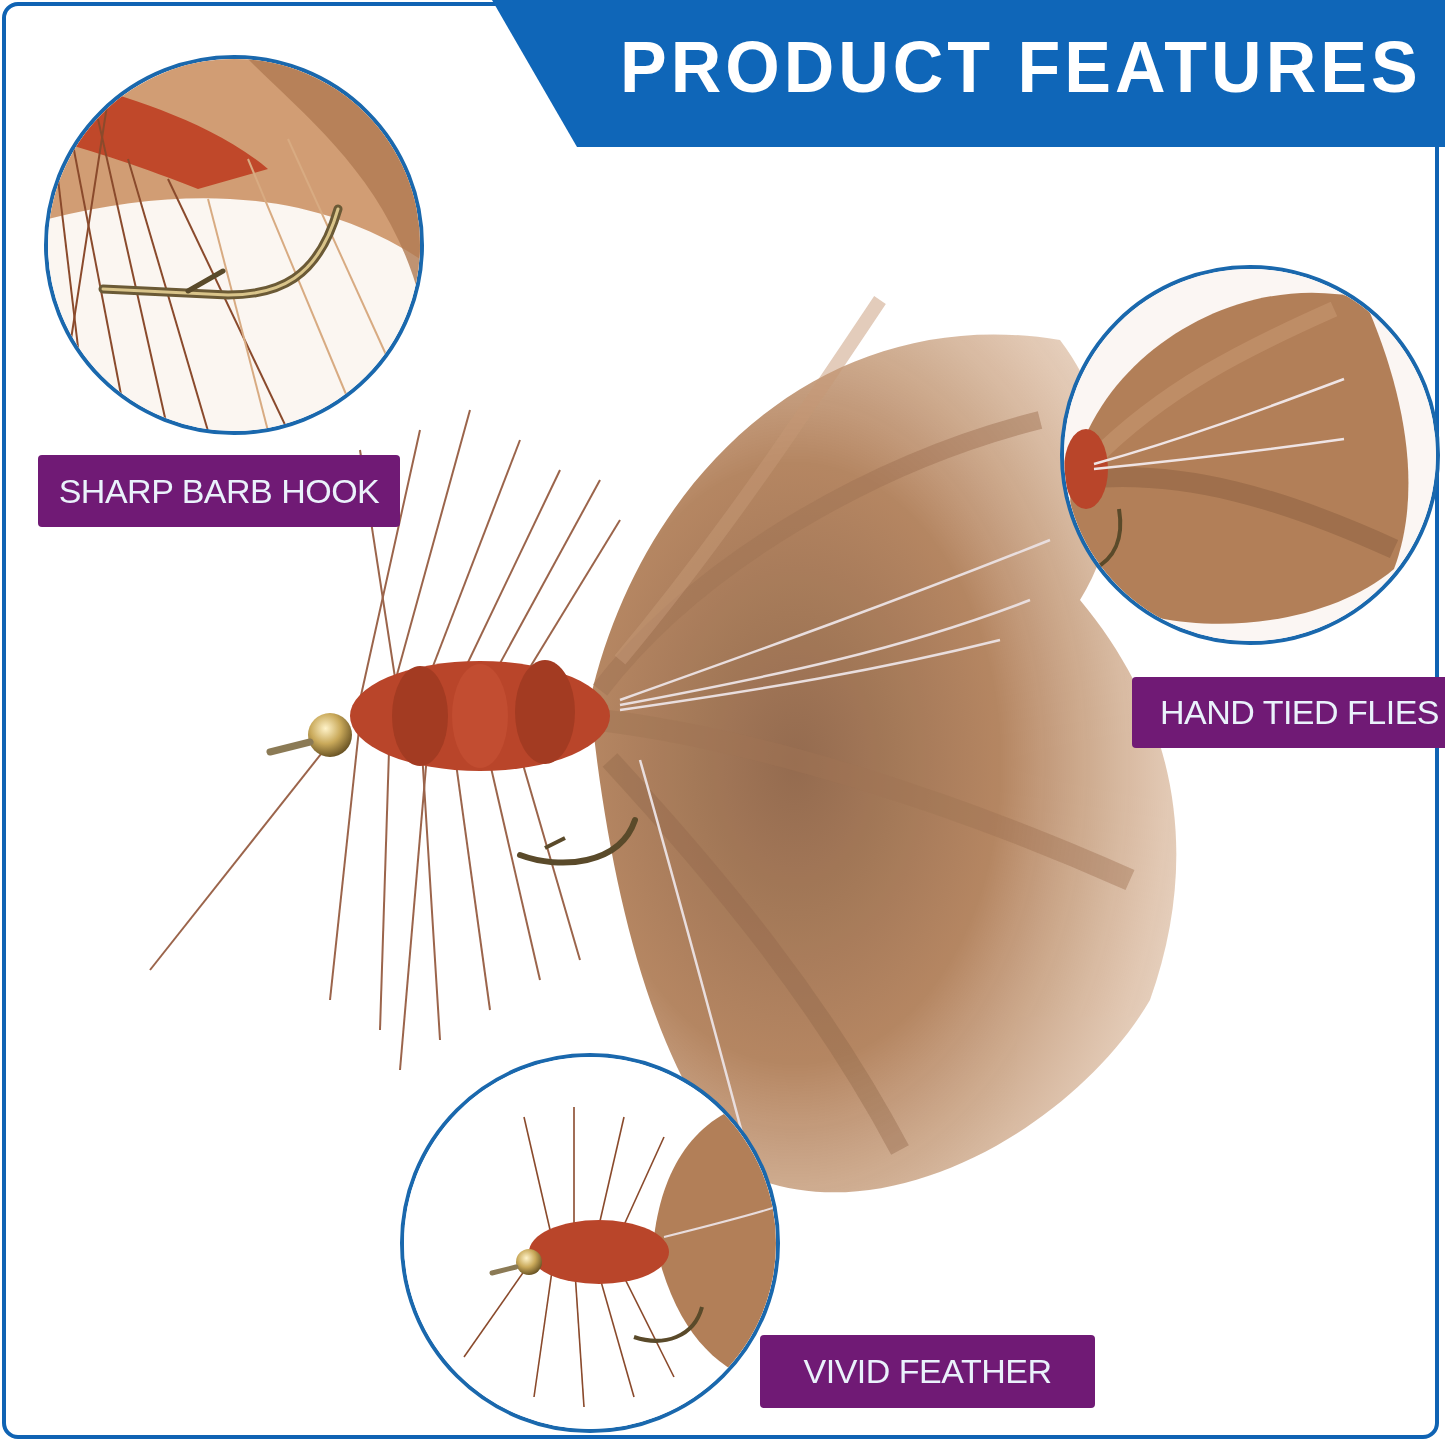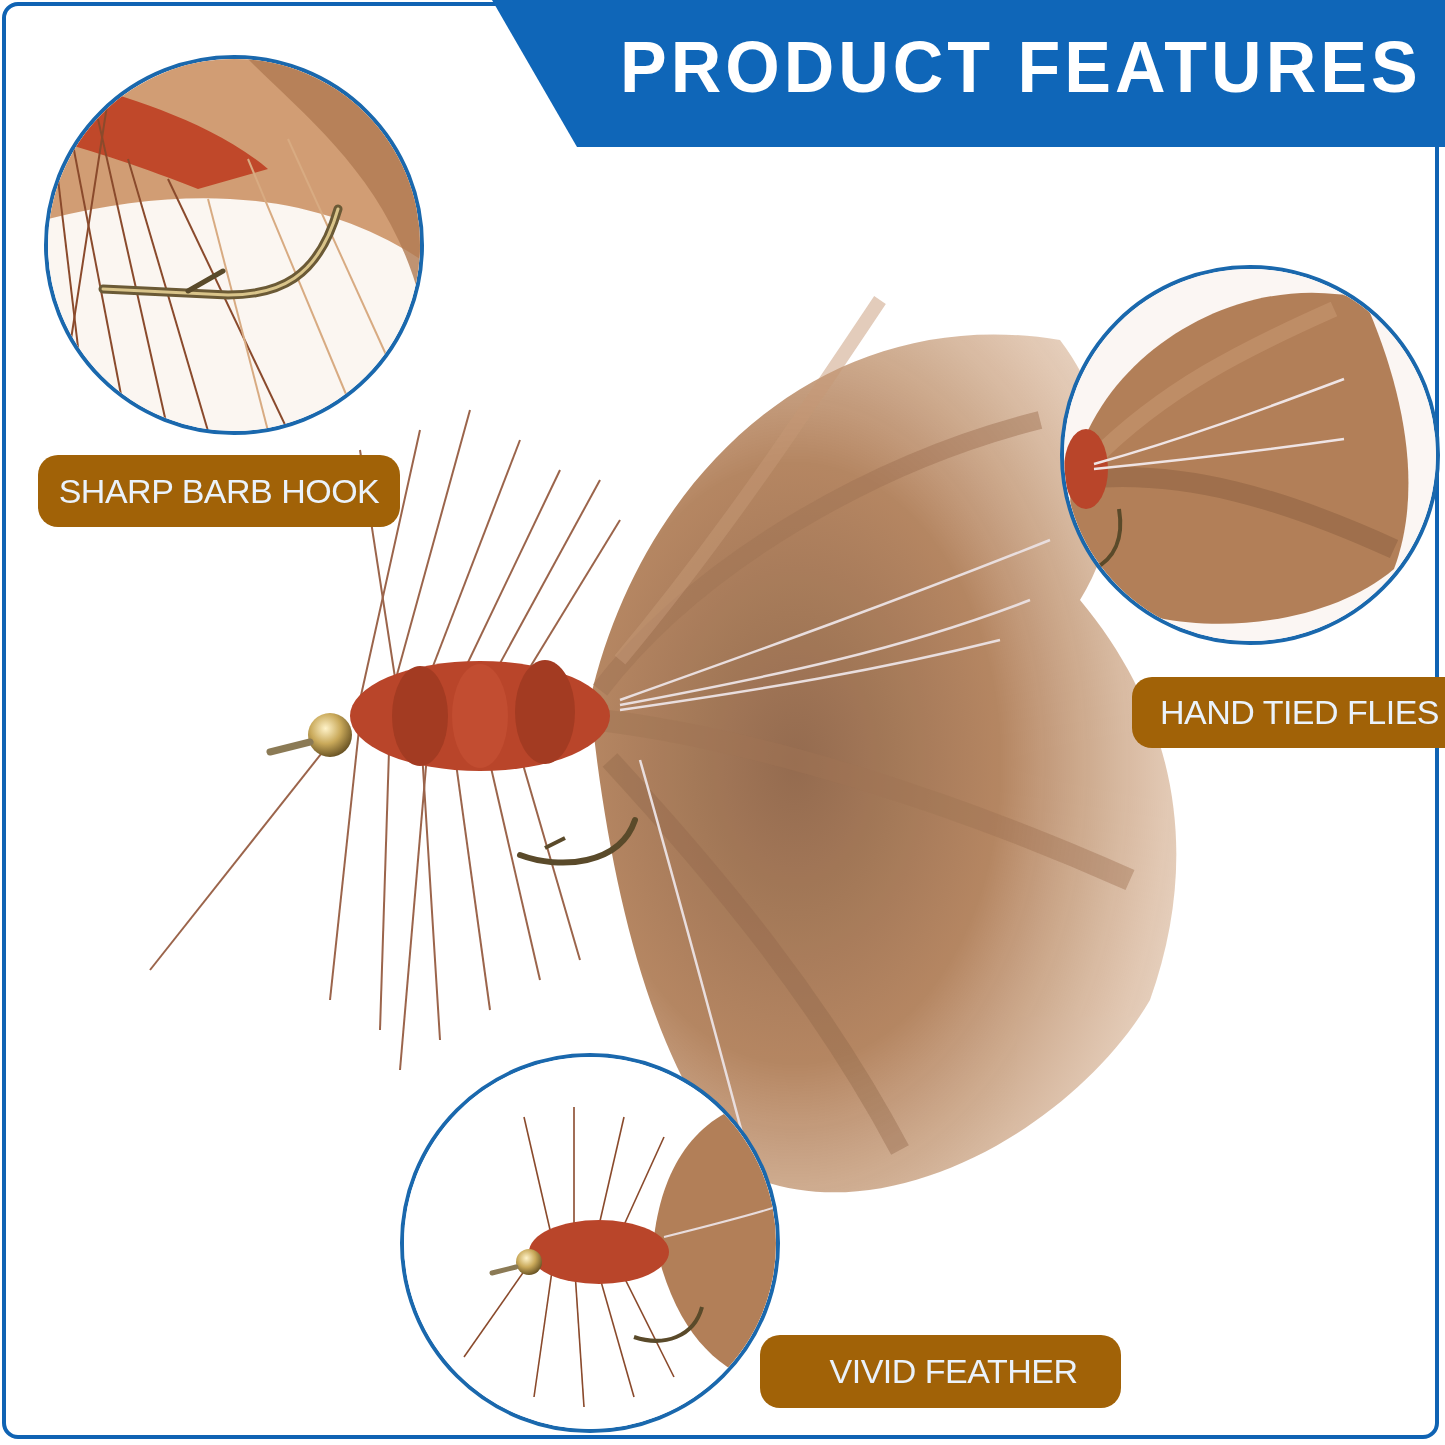--- a/index.html
+++ b/index.html
@@ -2,21 +2,21 @@
 <html><head>
 <meta charset="utf-8">
 <style>
   html, body { margin: 0; padding: 0; background: #ffffff; }
   body { width: 1445px; height: 1445px; position: relative; overflow: hidden; font-family: "Liberation Sans", sans-serif; }
   .frame { position: absolute; left: 2px; top: 2px; width: 1437px; height: 1437px; border: 4px solid #0f63b3; border-radius: 16px; box-sizing: border-box; }
   .banner { position: absolute; left: 0; top: 0; width: 1445px; height: 148px; }
   .banner-title { position: absolute; left: 620px; top: 30px; width: 790px; font-size: 70px; font-weight: bold; color: #ffffff; letter-spacing: 4px; line-height: 76px; white-space: nowrap; transform: scaleY(1.02); }
   .scene { position: absolute; left: 0; top: 0; width: 1445px; height: 1445px; }
   .circle { position: absolute; border-radius: 50%; border: 4px solid #1a68ad; overflow: hidden; background: #ffffff; box-sizing: border-box; }
-  .pill { position: absolute; background: #a16207; border-radius: 20px; color: #eaf2fb; font-size: 34px; display: flex; align-items: center; justify-content: center; white-space: nowrap; letter-spacing: -0.5px; }
+  .pill { position: absolute; background: #701a75; border-radius: 4px; color: #eaf2fb; font-size: 34px; display: flex; align-items: center; justify-content: center; white-space: nowrap; letter-spacing: -0.5px; }
 </style>
 </head>
 <body>
 
 <div class="frame"></div>
 
 <svg class="scene" viewBox="0 0 1445 1445" xmlns="http://www.w3.org/2000/svg">
   <defs>
     <radialGradient id="tailGrad" cx="0.35" cy="0.5" r="0.7">
       <stop offset="0" stop-color="#8f6446"></stop>
@@ -141,13 +141,13 @@
     </g>
     <ellipse cx="195" cy="195" rx="70" ry="32" fill="#b9452a"></ellipse>
     <circle cx="125" cy="205" r="13" fill="url(#beadGrad)"></circle>
     <path d="M112 210 L 88 216" stroke="#8b7a55" stroke-width="5" stroke-linecap="round"></path>
     <path d="M230 280 C 260 290, 290 280, 298 250" stroke="#5a4a2a" stroke-width="4" fill="none"></path>
     <g stroke="#e8dcdc" stroke-width="2" fill="none">
       <path d="M260 180 C 300 170, 340 160, 372 150"></path>
     </g>
   </svg>
 </div>
-<div class="pill" style="left:760px; top:1335px; width:335px; height:73px;padding-left:26px;">VIVID FEATHER</div>
+<div class="pill" style="left:760px; top:1335px; width:335px; height:73px;">VIVID FEATHER</div>
 
 </body></html>

